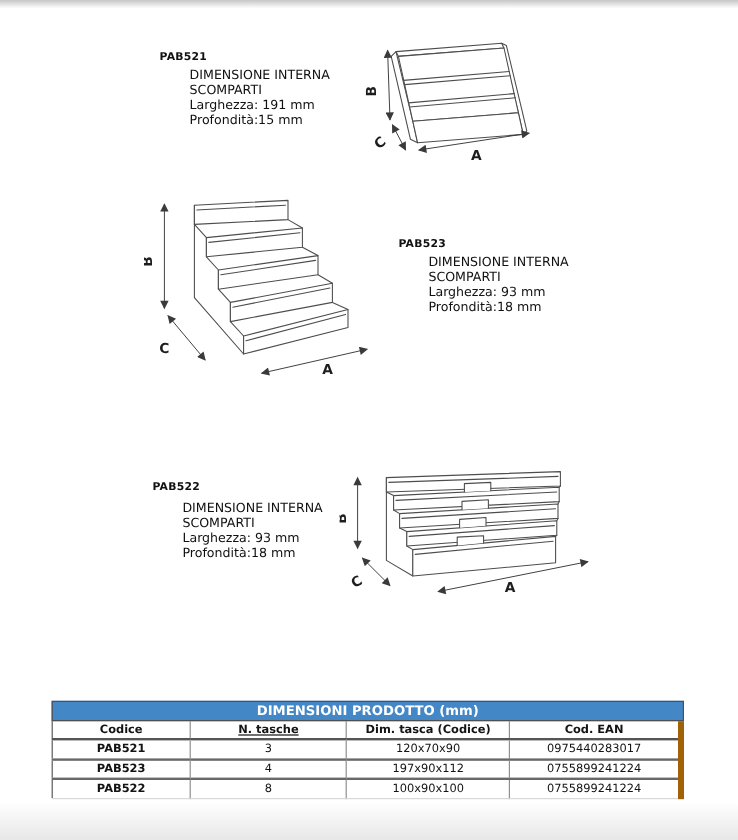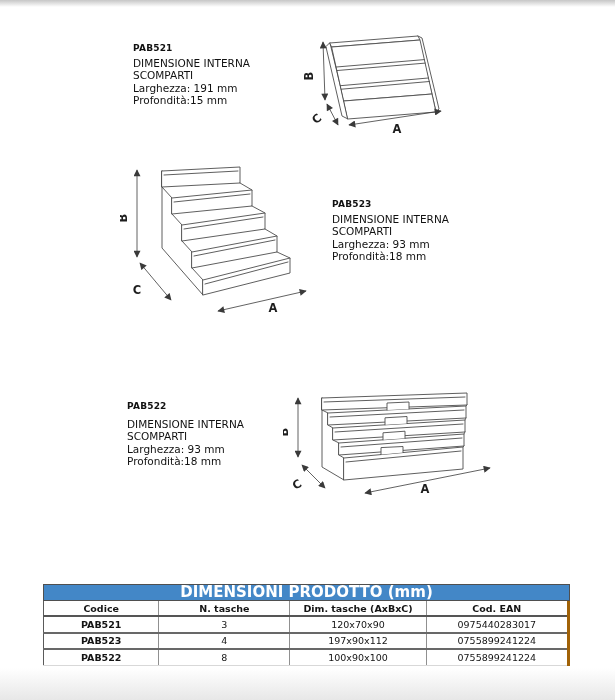--- a/index.html
+++ b/index.html
@@ -10,44 +10,44 @@
     color:#141414;
   }
   .top-shade{position:absolute;left:0;top:0;width:615px;height:7px;
     background:linear-gradient(#c6c6c6,#ffffff);}
   .bottom-shade{position:absolute;left:0;top:668px;width:615px;height:32px;
     background:linear-gradient(#ffffff,#e7e7e7);}
 
   .spec{position:absolute;font-size:10.5px;line-height:12.5px;color:#111;}
   .spec .code{font-weight:bold;font-size:9px;letter-spacing:.2px;margin:0 0 2px 0;}
   .spec.wide-gap .code{margin-bottom:5px;}
-  .spec div{white-space:nowrap;}
+  .spec div{white-space:nowrap;margin-left:25px;}
 
   .drawing{position:absolute;}
   .drawing svg{display:block;}
   .obj{stroke:#4d4d4d;stroke-width:0.9;fill:#ffffff;stroke-linejoin:round;stroke-linecap:round;}
   .obj-line{stroke:#4d4d4d;stroke-width:0.9;fill:none;stroke-linecap:round;}
   .dim-line{stroke:#3a3a3a;stroke-width:0.8;fill:none;}
   .dim-label{font-family:"DejaVu Sans","Liberation Sans",sans-serif;
     font-size:11.5px;font-weight:600;fill:#1e1e1e;}
 
   .prod-table{position:absolute;left:43px;top:584px;width:527px;}
   .tbl-title{height:15px;line-height:15px;text-align:center;color:#ffffff;
-    font-weight:bold;font-size:15px;border:1px solid #4f4f4f;}
+    font-weight:bold;font-size:11px;border:1px solid #4f4f4f;}
   .prod-table table{width:100%;border-collapse:collapse;table-layout:fixed;
-    border-left:1px solid #5a5a5a;border-right:3px solid #a16207;}
+    border-left:1px solid #5a5a5a;border-right:5px solid #a16207;}
   .prod-table th,.prod-table td{
     padding:0;height:14px;font-size:9.5px;text-align:center;vertical-align:middle;
     border-right:1px solid #909090;border-bottom:2px solid #686868;overflow:hidden;}
   .prod-table th:last-child,.prod-table td:last-child{border-right:none;}
   .prod-table th{font-weight:bold;border-bottom:2px solid #555555;}
   .prod-table td{height:14.5px;}
   .prod-table td:first-child{font-weight:bold;}
   .prod-table tbody tr:last-child td{border-bottom:1px solid #d8d8d8;}
-  .c0{width:22%;} .c1{width:25%;} .c2{width:26%;} .c3{width:27%;}
+  .c0{width:22%;} .c1{width:25%;text-decoration:underline;} .c2{width:26%;} .c3{width:27%;}
 </style>
 </head>
 <body>
 
 <div class="top-shade"></div>
 
 <div class="spec" style="left:133px;top:42px;">
   <div class="code">PAB521</div>
   <div>DIMENSIONE INTERNA</div>
   <div>SCOMPARTI</div>
@@ -174,21 +174,21 @@
   </svg>
 </div>
 
 <div class="prod-table">
   <div class="tbl-title" style="background: rgb(67, 135, 199);">DIMENSIONI PRODOTTO (mm)</div>
   <table>
     <thead>
       <tr>
         <th class="c0">Codice</th>
         <th class="c1">N. tasche</th>
-        <th class="c2">Dim. tasche (AxBxC)</th>
+        <th class="c2">Dim. tasca (Codice)</th>
         <th class="c3">Cod. EAN</th>
       </tr>
     </thead>
     <tbody>
       <tr>
         <td>PAB521</td>
         <td>3</td>
         <td>120x70x90</td>
         <td>0975440283017</td>
       </tr>

